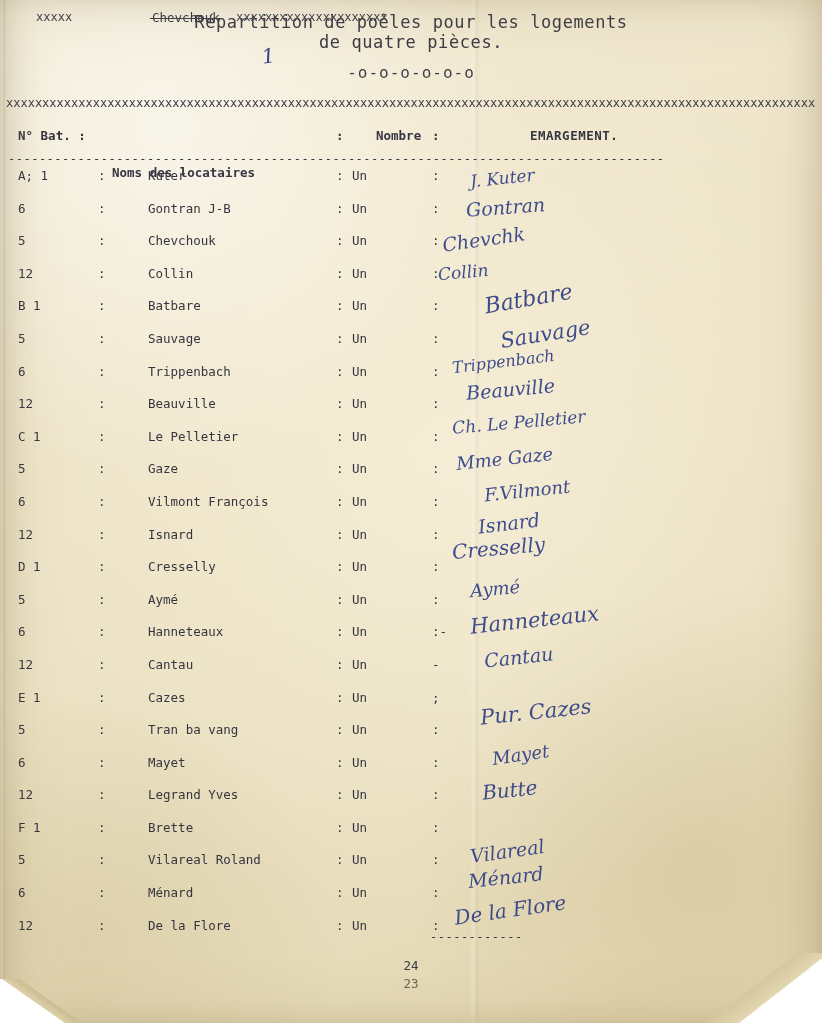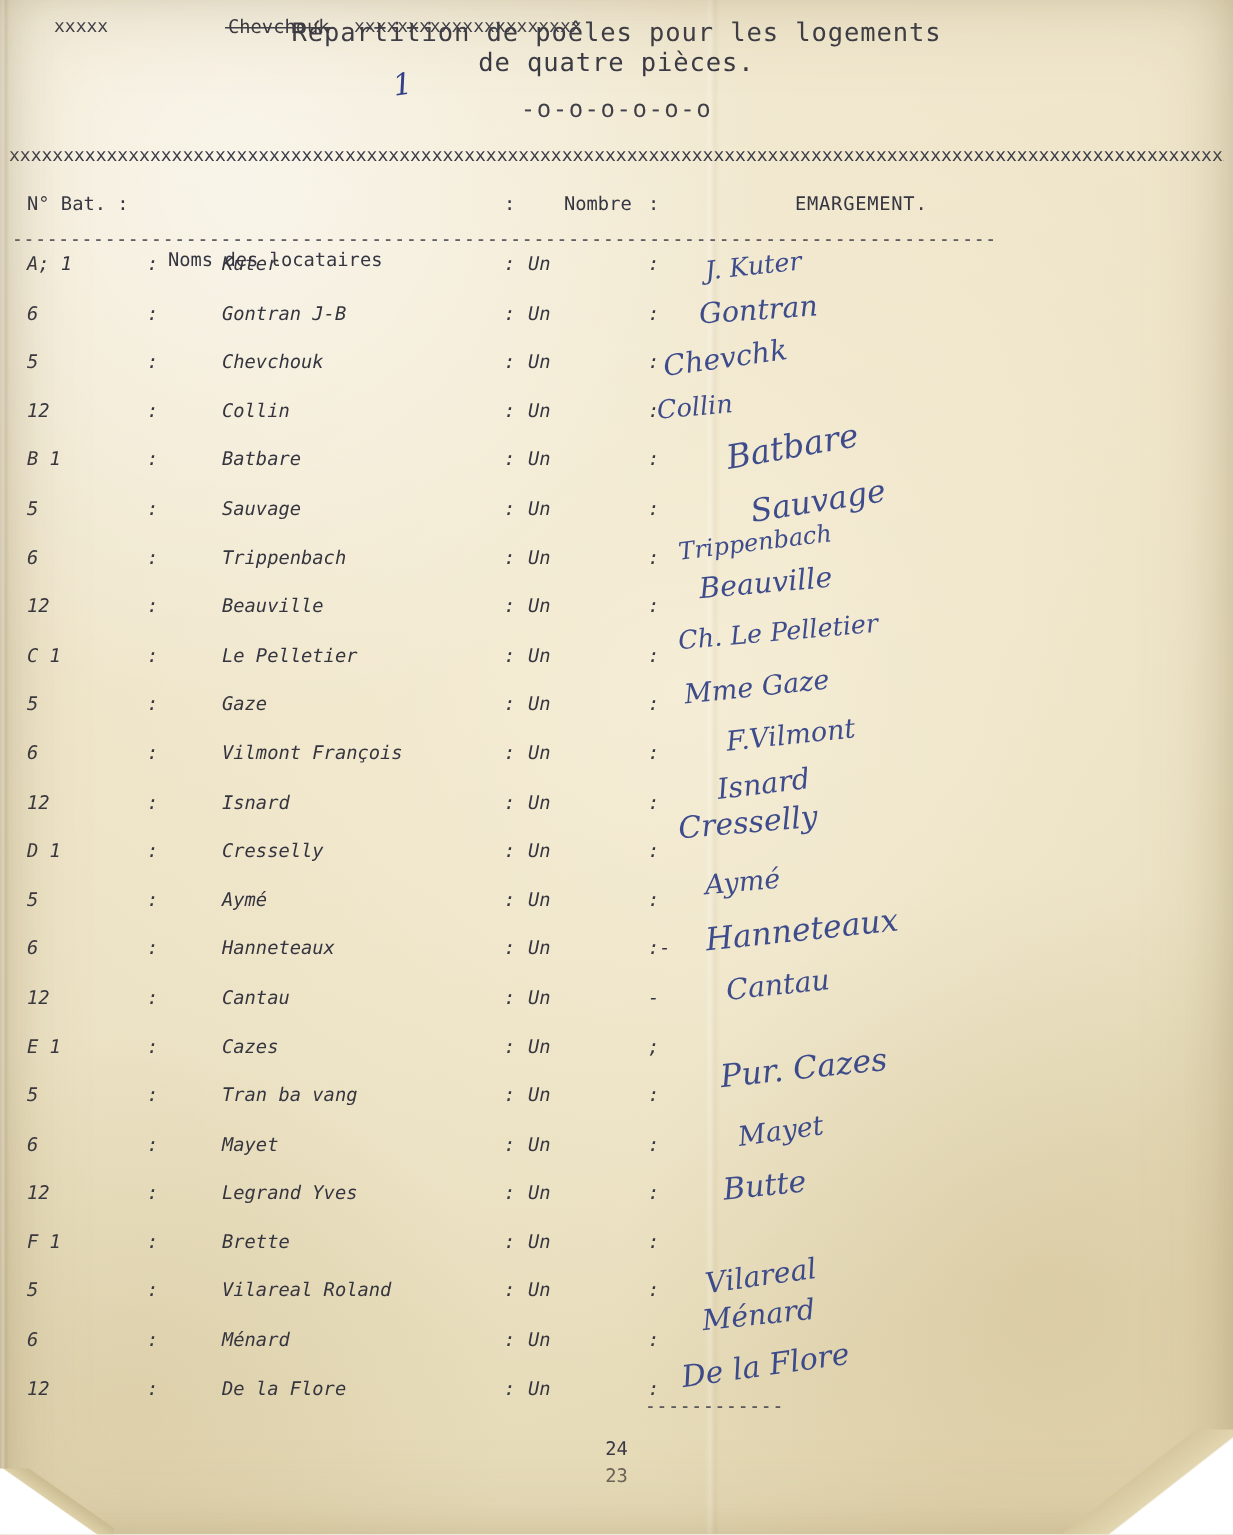--- a/index.html
+++ b/index.html
@@ -96,21 +96,21 @@
     color: #3a3a46;
   }
   .hdr {
     position: absolute;
     top: 128px;
     left: 0; right: 0;
     height: 20px;
     font-size: 12.5px;
     color: #363642;
   }
-  .hdr span { position: absolute; white-space: nowrap; }
+  .hdr span { position: absolute; white-space: nowrap; font-weight: bold; }
   .h-bat   { left: 18px; }
   .h-noms  { left: 112px; margin-top: 37px; }
   .h-c1    { left: 336px; }
   .h-nombre{ left: 352px; margin-left: 24px; }
   .h-c2    { left: 432px; }
   .h-emarg { left: 530px; letter-spacing: 0.5px; }
 
   .dashrule {
     position: absolute;
     top: 152px;
@@ -120,21 +120,20 @@
     white-space: nowrap;
     overflow: hidden;
     color: #3b3b47;
     letter-spacing: 0.5px;
   }
   .rows {
     position: absolute;
     top: 168px;
     left: 0;
     right: 0;
-    font-style: italic;
   }
   .row {
     position: relative;
     height: 32.6px;
     font-size: 12.5px;
     color: #35353f;
   }
   .row > span { position: absolute; white-space: nowrap; top: 0; }
   .c-bat    { left: 18px; width: 70px; }
   .c-colon1 { left: 98px; }

